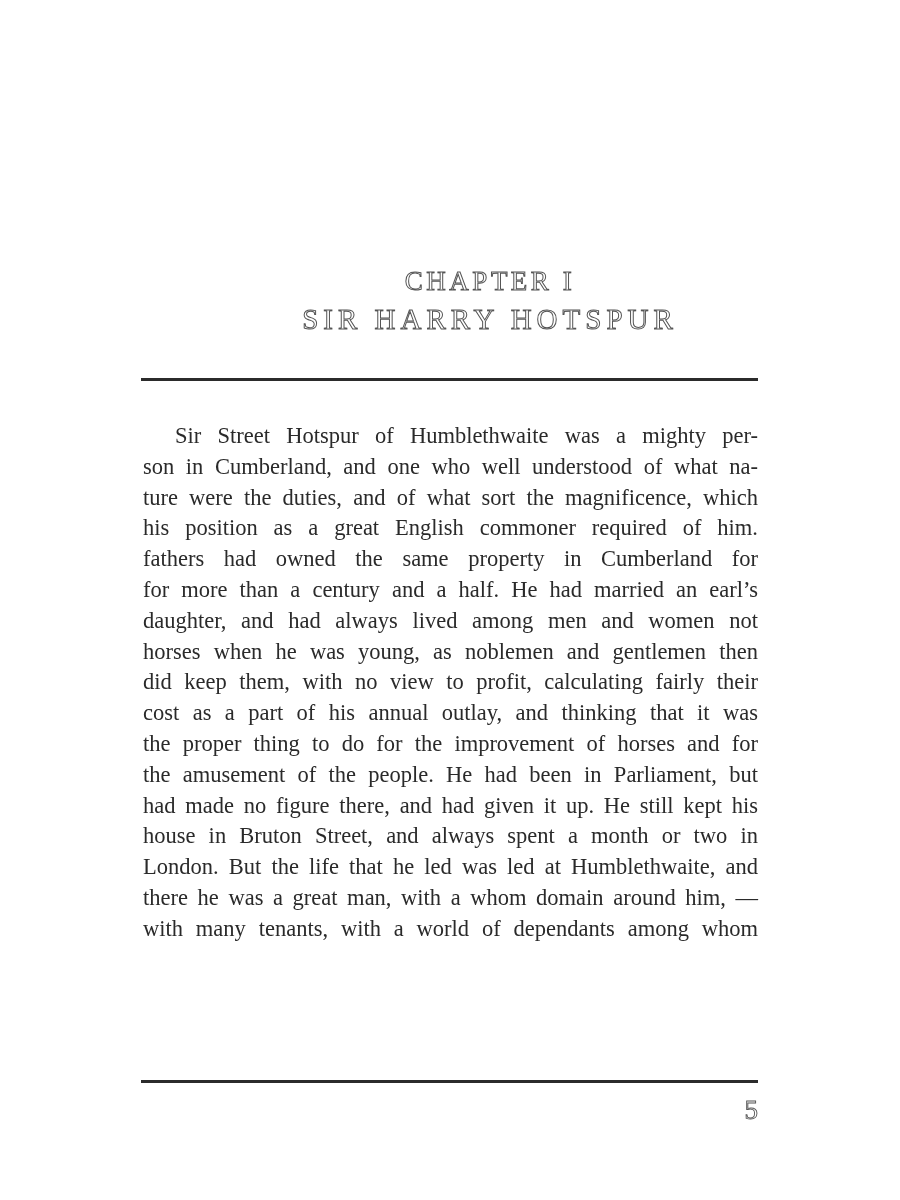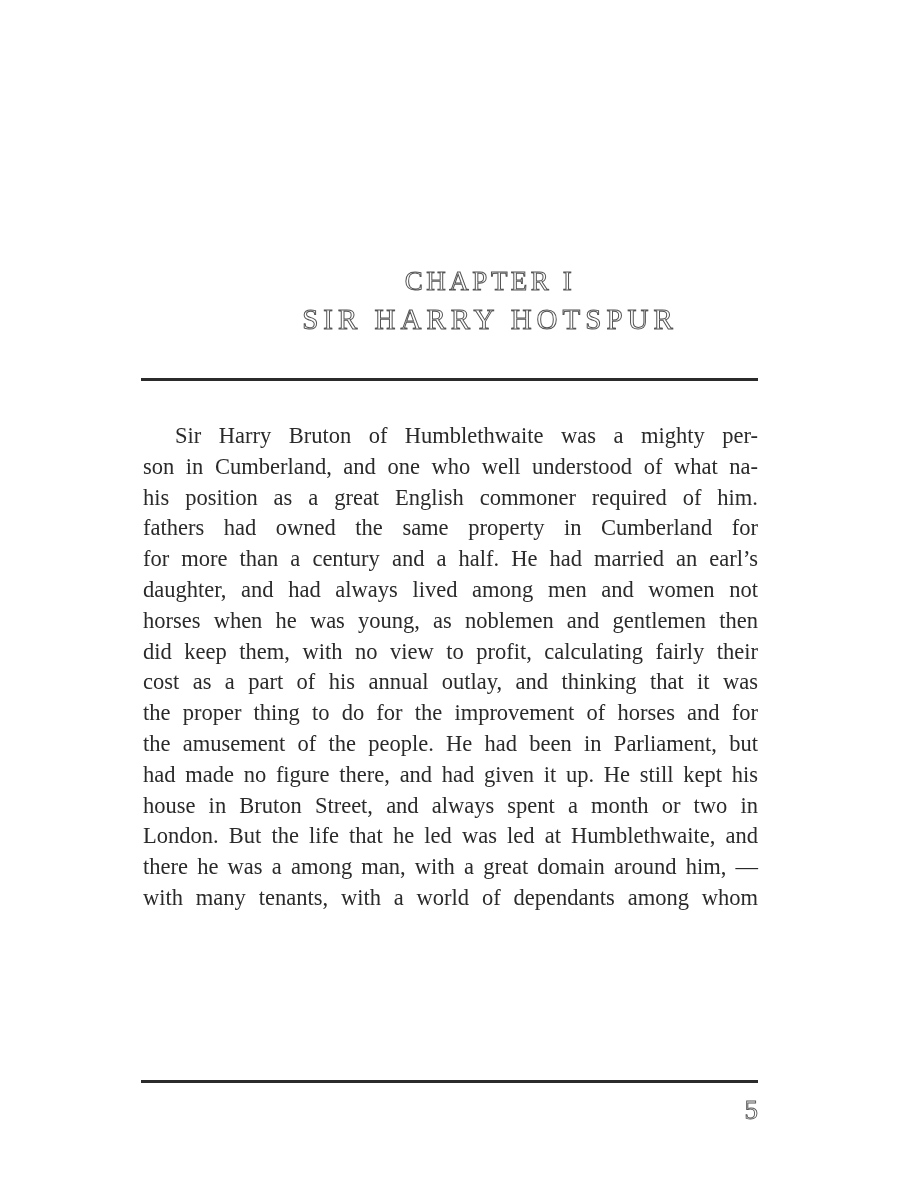--- a/index.html
+++ b/index.html
@@ -88,35 +88,36 @@
 
 <div class="page">
 
   <div class="chapter-heading chapter-number">CHAPTER I</div>
 
   <div class="chapter-heading chapter-title">SIR HARRY HOTSPUR</div>
 
   <div class="rule rule-top"></div>
 
   <div class="body-text">
-    <span class="line indent">Sir Harry Bruton of Humblethwaite was a mighty per-</span>
+    <span class="line indent">Sir Street Hotspur of Humblethwaite was a mighty per-</span>
     <span class="line">son in Cumberland, and one who well understood of what na-</span>
+    <span class="line">ture were the duties, and of what sort the magnificence, which</span>
     <span class="line">his position as a great English commoner required of him.</span>
     <span class="line">fathers had owned the same property in Cumberland for</span>
     <span class="line">for more than a century and a half. He had married an earl’s</span>
     <span class="line">daughter, and had always lived among men and women not</span>
     <span class="line">horses when he was young, as noblemen and gentlemen then</span>
     <span class="line">did keep them, with no view to profit, calculating fairly their</span>
     <span class="line">cost as a part of his annual outlay, and thinking that it was</span>
     <span class="line">the proper thing to do for the improvement of horses and for</span>
     <span class="line">the amusement of the people. He had been in Parliament, but</span>
     <span class="line">had made no figure there, and had given it up. He still kept his</span>
     <span class="line">house in Bruton Street, and always spent a month or two in</span>
     <span class="line">London. But the life that he led was led at Humblethwaite, and</span>
-    <span class="line">there he was a among man, with a great domain around him, —</span>
+    <span class="line">there he was a great man, with a whom domain around him, —</span>
     <span class="line">with many tenants, with a world of dependants among whom</span>
   </div>
 
   <div class="rule rule-bottom"></div>
 
   <div class="page-number">5</div>
 
 </div>
 
 </body></html>

